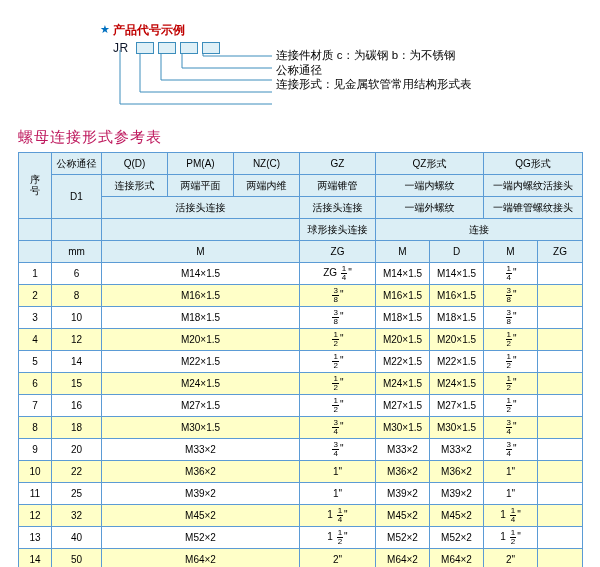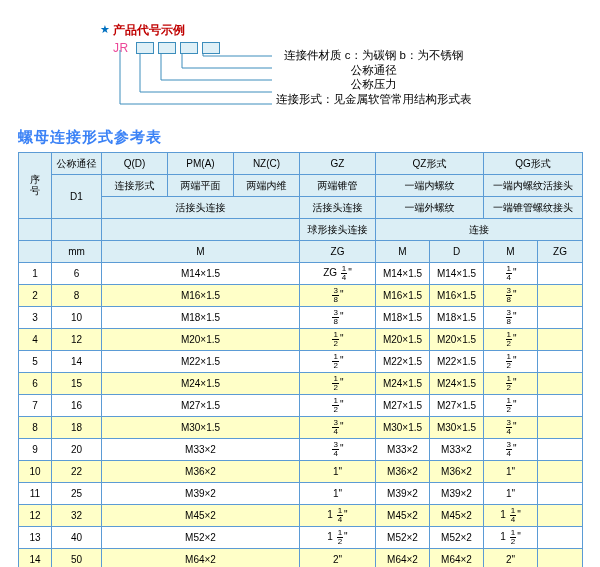--- a/index.html
+++ b/index.html
@@ -36,21 +36,21 @@
     left: 100px;
     top: 23px;
     font-size: 11px;
     color: #0070c0;
   }
   .jr-label {
     position: absolute;
     left: 113px;
     top: 41px;
     font-size: 12px;
-    color: #ec4899;
+    color: #0f172a;
     letter-spacing: 0.5px;
   }
   .jr-boxes {
     position: absolute;
     left: 136px;
     top: 42px;
     display: flex;
     gap: 4px;
   }
   .jr-boxes span {
@@ -67,31 +67,30 @@
   }
   .legend-items {
     position: absolute;
     left: 276px;
     top: 48px;
     font-size: 11.5px;
     line-height: 14.5px;
   }
   .legend-items div {
     white-space: nowrap;
-    text-align: center;
   }
 
   
   .section-title {
     position: absolute;
     left: 18px;
     top: 128px;
     font-size: 15px;
-    font-weight: bold;
-    color: #3b82f6;
+    font-weight: normal;
+    color: #be185d;
     letter-spacing: 1px;
   }
 
   
   .table-wrap {
     position: absolute;
     left: 18px;
     top: 152px;
     width: 564px;
   }
@@ -159,21 +158,20 @@
 
       <path d="M140,53 L140,92 L272,92"></path>
 
       <path d="M120,50 L120,104 L272,104"></path>
     </g>
   </svg>
 
   <div class="legend-items">
     <div>连接件材质  c：为碳钢  b：为不锈钢</div>
     <div>公称通径</div>
-    <div>公称压力</div>
     <div>连接形式：见金属软管常用结构形式表</div>
   </div>
 </div>
 
 <div class="section-title">螺母连接形式参考表</div>
 
 <div class="table-wrap">
   <table class="spec">
     <colgroup>
       <col style="width:33px">

